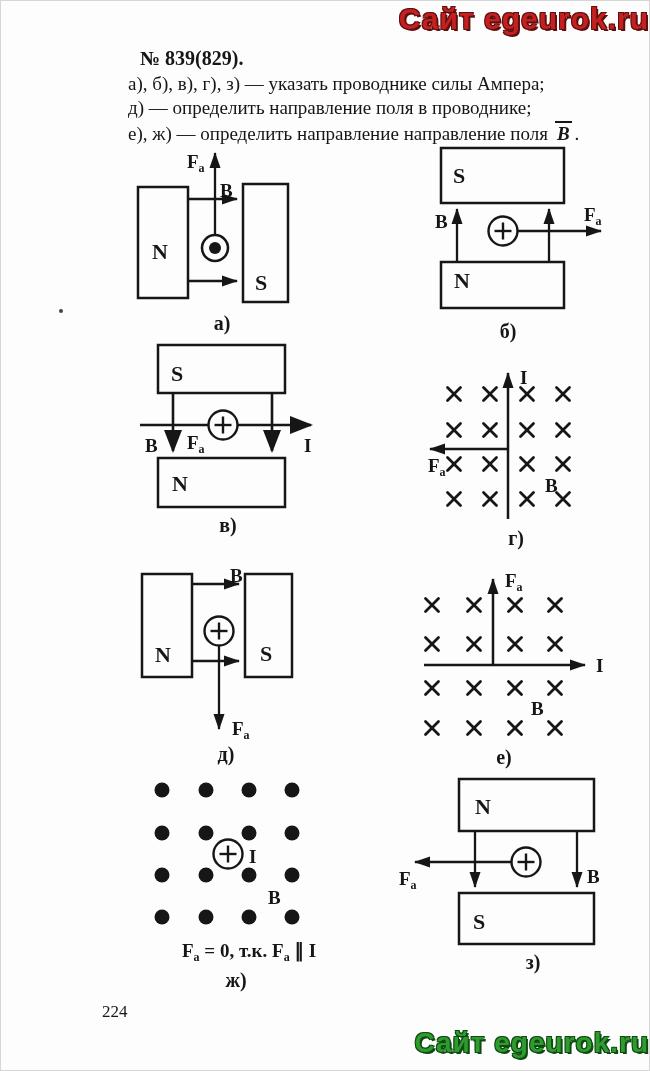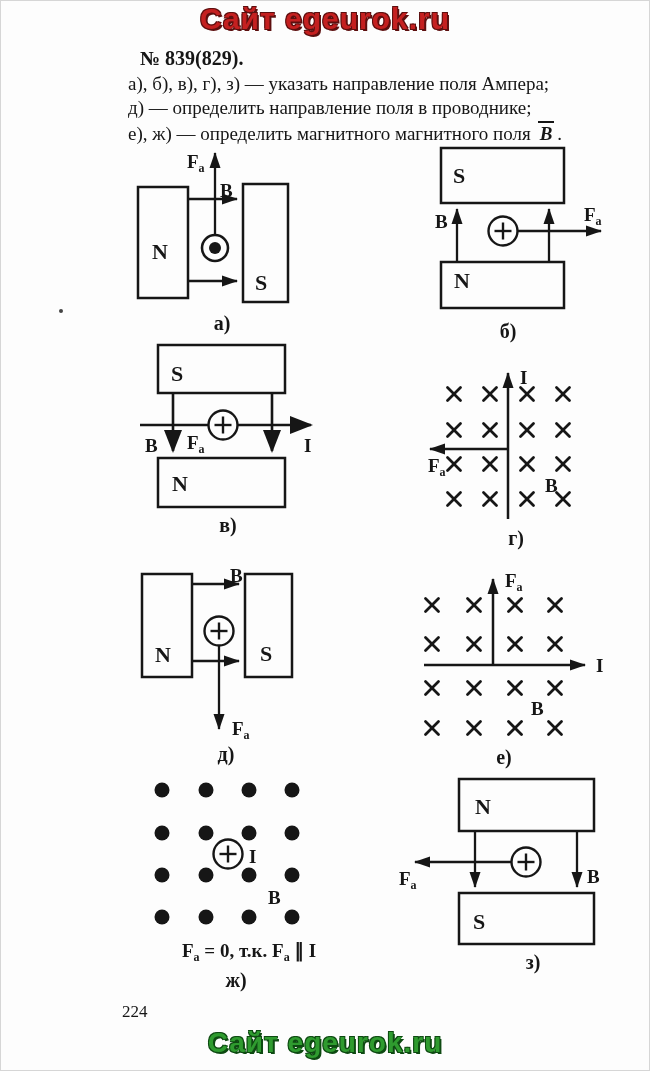--- a/index.html
+++ b/index.html
@@ -1,50 +1,50 @@
 <!DOCTYPE html>
 <html><head>
 <meta charset="utf-8">
 <style>
   html,body{margin:0;padding:0;background:#ffffff;}
   .page{position:relative;width:650px;height:1071px;background:#fdfdfd;overflow:hidden;
         border:1px solid #d6d6d6;box-sizing:border-box;
         font-family:"Liberation Serif",serif;color:#161616;}
-  .site-title{position:absolute;left:0;width:100%;text-align:center;
+  .site-title{position:absolute;left:0;width:100%;text-align:right;
         font-family:"Liberation Sans",sans-serif;font-weight:bold;letter-spacing:1px;}
   .site-title.header{top:1px;font-size:30px;color:#c42020;
         text-shadow:2px 2px 0 #5d0f0f,-1px -1px 0 #5d0f0f,1px -1px 0 #5d0f0f,-1px 1px 0 #5d0f0f;}
   .site-title.footer{top:1026px;font-size:28px;color:#2f9b2f;
         text-shadow:2px 2px 0 #0e4a12,-1px -1px 0 #0e4a12,1px -1px 0 #0e4a12,-1px 1px 0 #0e4a12;}
   .pnum{position:absolute;left:127px;top:46px;font-size:20px;font-weight:bold;margin-left:12px;}
   .task{position:absolute;left:127px;font-size:19px;white-space:nowrap;}
   .t1{top:72px;} .t2{top:96px;} .t3{top:120px;}
   .vec{display:inline-block;font-style:italic;font-weight:bold;line-height:1;
        border-top:2px solid #161616;padding:1px 2px 0 2px;margin-left:7px;}
   .period{margin-left:3px;}
-  .pageno{position:absolute;left:101px;top:1001px;font-size:17px;margin-left:20px;}
+  .pageno{position:absolute;left:101px;top:1001px;font-size:17px;}
   svg{position:absolute;left:0;top:0;}
   svg text{font-family:"Liberation Serif",serif;font-weight:bold;fill:#161616;font-size:19px;}
   svg text.ns{font-size:22px;}
   svg text.cap{font-size:20px;text-anchor:middle;}
   svg tspan.sub{font-size:12px;}
   svg text.formula{font-size:19px;text-anchor:middle;white-space:pre;}
 </style>
 </head>
 <body>
 
 <div class="page">
 
   <div class="site-title header">Сайт egeurok.ru</div>
 
   <div>
     <div class="pnum">№ 839(829).</div>
-    <div class="task t1">а), б), в), г), з) — указать направление поля Ампера;</div>
+    <div class="task t1">а), б), в), г), з) — указать проводнике силы Ампера;</div>
     <div class="task t2">д) — определить направление поля в проводнике;</div>
-    <div class="task t3"><span>е), ж) — определить магнитного магнитного поля</span><span class="vec">B</span><span class="period">.</span></div>
+    <div class="task t3"><span>е), ж) — определить направление направление поля</span><span class="vec">B</span><span class="period">.</span></div>
   </div>
 
   <svg width="650" height="1071" viewBox="0 0 650 1071">
     <defs>
       <marker id="arr" markerUnits="userSpaceOnUse" markerWidth="18" markerHeight="14" refX="16" refY="7" orient="auto">
         <path d="M1,1.5 L17,7 L1,12.5 Z" fill="#161616"></path>
       </marker>
       <marker id="arrBig" markerUnits="userSpaceOnUse" markerWidth="25" markerHeight="20" refX="22" refY="10" orient="auto">
         <path d="M1,1 L24,10 L1,19 Z" fill="#161616"></path>
       </marker>

